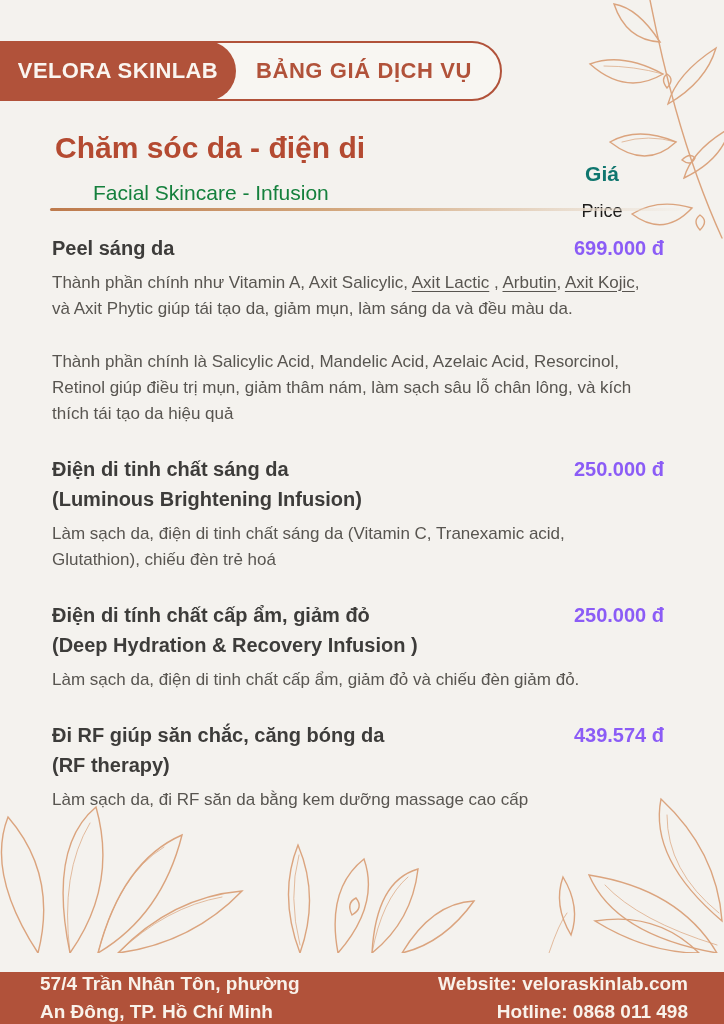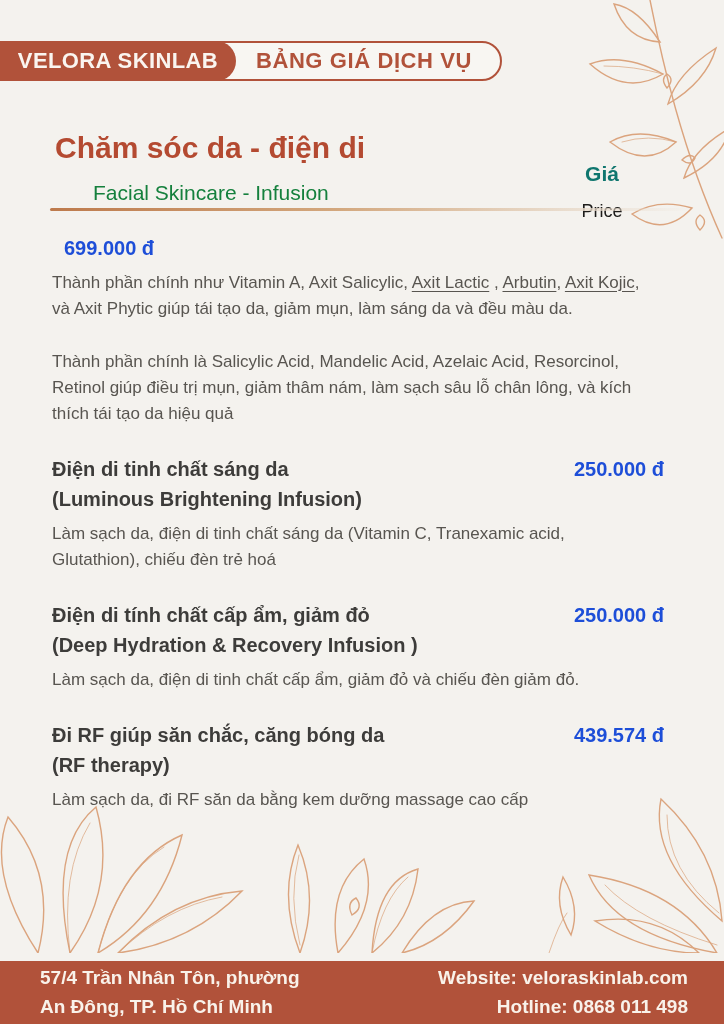--- a/index.html
+++ b/index.html
@@ -14,21 +14,21 @@
 
   
   .floral{position:absolute;pointer-events:none;}
   .floral path, .floral circle{fill:none;stroke:#dba47e;stroke-width:1.4;stroke-linecap:round;}
   .floral .thin{stroke-width:0.9;opacity:.8;}
   .fl-tr{top:0;right:0;}
   .fl-bl{left:0;bottom:71px;}
   .fl-br{right:0;bottom:71px;}
 
   
-  .header-band{position:absolute;top:41px;left:0;width:502px;height:40px;}
+  .header-band{position:absolute;top:41px;left:0;width:502px;height:60px;}
   .outer-pill{
     position:absolute;top:0;bottom:0;left:14px;right:0;
     background:#f8f6f2;border:2.5px solid #b1523a;border-radius:40px;
     box-sizing:border-box;
   }
   .brand-pill{
     position:absolute;top:0;bottom:0;left:0;width:236px;
     background:#b1523a;border-radius:0 30px 30px 0;
     display:flex;align-items:center;justify-content:center;
     color:#faf5f0;font-weight:700;font-size:22px;letter-spacing:.4px;
@@ -49,27 +49,27 @@
   .price-label .en{font-size:18px;color:#1d1c1a;margin-top:15px;}
   .divider{position:absolute;left:50px;top:208px;width:640px;height:3px;border-radius:3px;
     background:linear-gradient(90deg,#bd7a4c 0%,#d3a87e 45%,#e9dccd 80%,rgba(233,220,205,0));}
 
   
   .services{position:absolute;left:52px;top:233px;width:612px;}
   .svc{margin-bottom:27px;}
   .svc-head{display:flex;justify-content:space-between;align-items:flex-start;}
   .svc-name-vi,.svc-name-en{font-size:20px;font-weight:700;color:#3d3c3a;line-height:1.5;}
   .svc-name-en:empty{display:none;}
-  .svc-price{font-size:20px;font-weight:700;color:#1d4ed8;line-height:1.5;white-space:nowrap;margin-left:12px;}
+  .svc-price{font-size:20px;font-weight:700;color:#8b5cf6;line-height:1.5;white-space:nowrap;margin-left:12px;}
   .svc-desc{margin:7px 0 0;font-size:17px;line-height:1.53;color:#585550;max-width:604px;}
   .seg.u{text-decoration:underline;text-underline-offset:3px;margin-top:32px;}
 
   
   .footer{
-    position:absolute;left:0;right:0;bottom:0;height:63px;
+    position:absolute;left:0;right:0;bottom:0;height:52px;
     background:#b1523a;color:#f9f2ea;
     display:flex;align-items:center;justify-content:space-between;
     padding:0 36px 0 40px;box-sizing:border-box;
     font-weight:700;font-size:19px;line-height:1.5;
   }
   .footer .contact{text-align:right;}
 </style>
 </head>
 <body>
 
@@ -130,20 +130,24 @@
   <div class="price-label">
     <div class="vi">Giá</div>
     <div class="en">Price</div>
   </div>
   <div class="divider"></div>
 
   <main class="services">
 
     <article class="svc">
       <div class="svc-head">
+        <div>
+          <div class="svc-name-vi">Peel sáng da</div>
+
+        </div>
         <div class="svc-price">699.000 đ</div>
       </div>
       <p class="svc-desc"><span class="seg">Thành phần chính như Vitamin A, Axit Salicylic, </span><span class="seg u">Axit Lactic</span><span class="seg"> , </span><span class="seg u">Arbutin</span><span class="seg">, </span><span class="seg u">Axit Kojic</span><span class="seg">, và Axit Phytic giúp tái tạo da, giảm mụn, làm sáng da và đều màu da.</span></p>
     </article>
 
     <article class="svc">
       <p class="svc-desc">Thành phần chính là Salicylic Acid, Mandelic Acid, Azelaic Acid, Resorcinol, Retinol giúp điều trị mụn, giảm thâm nám, làm sạch sâu lỗ chân lông, và kích thích tái tạo da hiệu quả</p>
     </article>
 
     <article class="svc">

